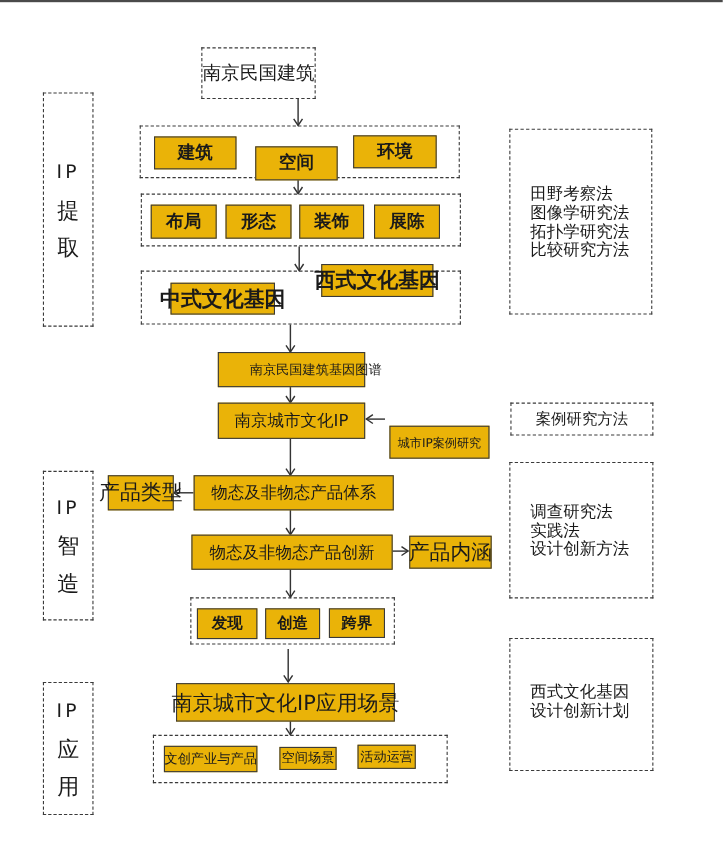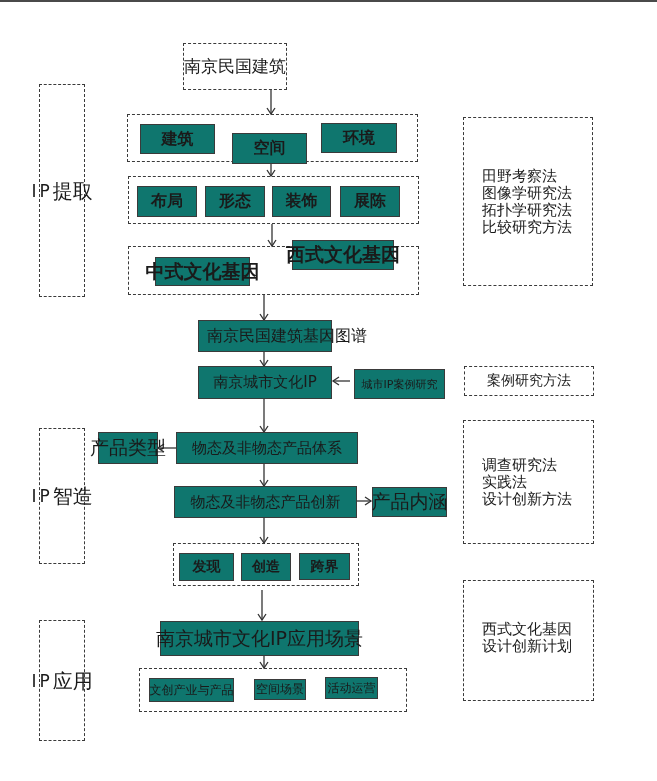--- a/index.html
+++ b/index.html
@@ -1,29 +1,29 @@
 <!DOCTYPE html>
 <html><head>
 <meta charset="utf-8">
 <style>
   html, body { margin:0; padding:0; background:#ffffff; }
   body { width:657px; height:781px; position:relative; overflow:hidden;
          font-family:"DejaVu Sans", "Liberation Sans", sans-serif; color:#1a1a1a; }
   .topbar { position:absolute; left:0; top:0; width:657px; height:2px; background:#4a4a4a; }
   .box { position:absolute; box-sizing:border-box; display:flex; align-items:center; justify-content:center;
          text-align:center; white-space:nowrap; }
-  .solid { border:1.5px solid #3a3a3a; background:#0f766e; }
+  .solid { border:1.5px solid #3a3a3a; background:#eab308; }
   .dash { border:1.5px dashed #3a3a3a; }
-  .t12 { font-size:16px;padding-left:44px; }
+  .t12 { font-size:12px;padding-left:44px; }
   .t13 { font-size:19px; }
   .t14 { font-size:14px; }
   .t15 { font-size:15px; }
   .t16 { font-size:16px; font-weight:bold; }
   .t17 { font-size:17px; }
-  .side { flex-direction:row; font-size:20px; line-height:34px; }
+  .side { flex-direction:column; font-size:20px; line-height:34px; }
   .methods { display:flex; flex-direction:column; align-items:flex-start; justify-content:center;
              font-size:15px; line-height:17px; padding-left:18px; }
   svg.arrows { position:absolute; left:0; top:0; width:657px; height:781px; pointer-events:none; }
   .bold { font-weight:bold; }
 </style>
 </head>
 <body>
 
 <div class="topbar"></div>
 
@@ -103,21 +103,21 @@
     <span>西式文化基因</span>
   </div>
 
 <div class="box solid t12" style="left:198px;top:320px;width:134px;height:32px;">
     <span>南京民国建筑基因图谱</span>
   </div>
 
 <div class="box solid t15" style="left:198px;top:366px;width:134px;height:33px;">
     <span>南京城市文化IP</span>
   </div>
-<div class="box solid" style="left:354px;top:369px;width:91px;height:30px;font-size:11px;">
+<div class="box solid" style="left:354px;top:387px;width:91px;height:30px;font-size:11px;">
     <span>城市IP案例研究</span>
   </div>
 
 <div class="box solid t15" style="left:176px;top:432px;width:182px;height:32px;">
     <span>物态及非物态产品体系</span>
   </div>
 <div class="box solid t13" style="left:98px;top:432px;width:60px;height:32px;">
     <span>产品类型</span>
   </div>
 <div class="box solid t15" style="left:174px;top:486px;width:183px;height:32px;">

